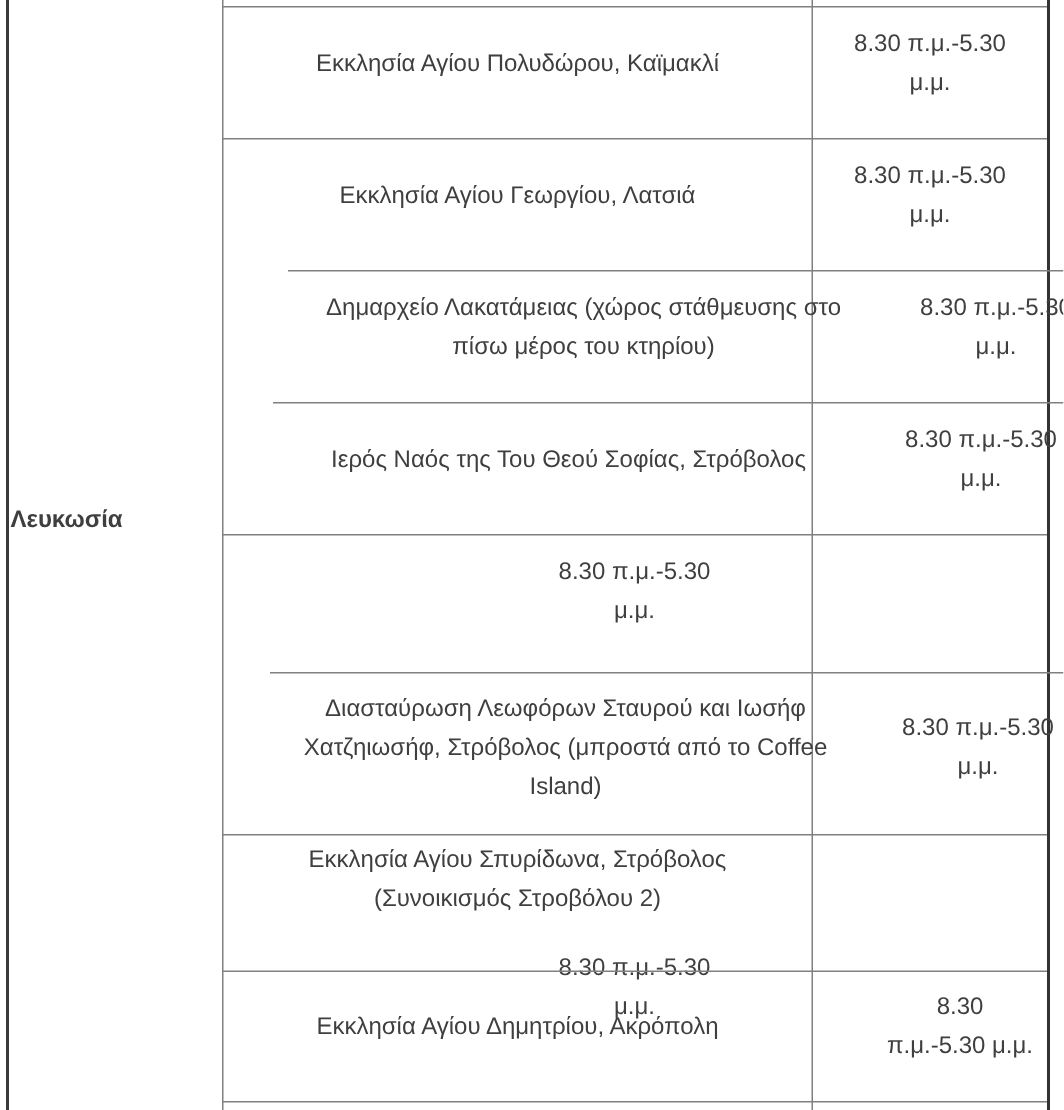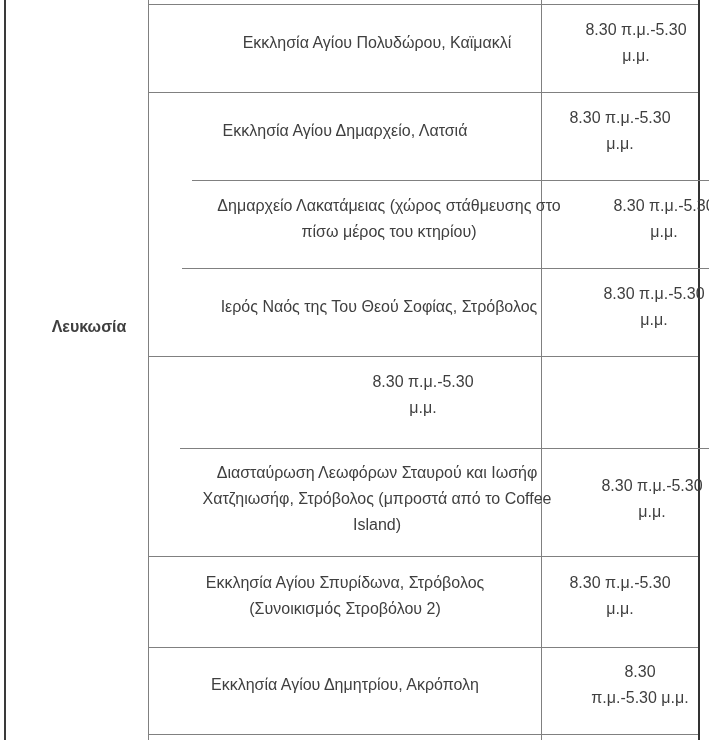--- a/index.html
+++ b/index.html
@@ -35,23 +35,23 @@
     width: 2px;
     background: #333333;
   }
   .col-divider-1 { left: 148px; }
   .col-divider-2 { left: 541px; }
 
   
   .region-cell {
     position: absolute;
     left: 7px;
-    top: 314px;
+    top: 334px;
     width: 164px;
-    text-align: center;
+    text-align: left;
     font-weight: bold;
     line-height: 26px;
   }
   .region-count {
     margin-top: 13px;
   }
 
   
   .row {
     position: absolute;
@@ -102,32 +102,32 @@
   <div class="vline outer-left"></div>
   <div class="vline col-divider-1"></div>
   <div class="vline col-divider-2"></div>
   <div class="vline outer-right"></div>
 
   <div class="region-cell">
     <div class="region-name">Λευκωσία</div>
   </div>
 
   <div id="rows-container">
-    <div class="row" style="top: 4px; height: 88px; padding-left: 32px;">
+    <div class="row" style="top: 4px; height: 88px;">
       <div class="cell loc-cell">
         <span class="txt">Εκκλησία Αγίου Πολυδώρου, Καϊμακλί</span>
       </div>
       <div class="cell time-cell">
         <span class="txt">8.30 π.μ.-5.30 μ.μ.</span>
       </div>
     </div>
 
     <div class="row" style="top: 92px; height: 88px;">
       <div class="cell loc-cell">
-        <span class="txt">Εκκλησία Αγίου Δημαρχείο, Λατσιά</span>
+        <span class="txt">Εκκλησία Αγίου Γεωργίου, Λατσιά</span>
       </div>
       <div class="cell time-cell">
         <span class="txt">8.30 π.μ.-5.30 μ.μ.</span>
       </div>
     </div>
 
     <div class="row" style="top: 180px; height: 88px; margin-left: 44px;">
       <div class="cell loc-cell">
         <span class="txt">Δημαρχείο Λακατάμειας (χώρος στάθμευσης στο πίσω μέρος του κτηρίου)</span>
       </div>
@@ -153,21 +153,21 @@
 
     <div class="row" style="top: 448px; height: 112px; margin-left: 32px;">
       <div class="cell loc-cell">
         <span class="txt">Διασταύρωση Λεωφόρων Σταυρού και Ιωσήφ Χατζηιωσήφ, Στρόβολος (μπροστά από το Coffee Island)</span>
       </div>
       <div class="cell time-cell">
         <span class="txt">8.30 π.μ.-5.30 μ.μ.</span>
       </div>
     </div>
 
-    <div class="row" style="top: 556px; height: 91px;">
+    <div class="row" style="top: 556px; height: 91px; flex-direction: column;">
       <div class="cell loc-cell">
         <span class="txt">Εκκλησία Αγίου Σπυρίδωνα, Στρόβολος (Συνοικισμός Στροβόλου 2)</span>
       </div>
       <div class="cell time-cell">
         <span class="txt">8.30 π.μ.-5.30 μ.μ.</span>
       </div>
     </div>
 
     <div class="row" style="top: 647px; height: 87px; gap: 40px;">
       <div class="cell loc-cell">

